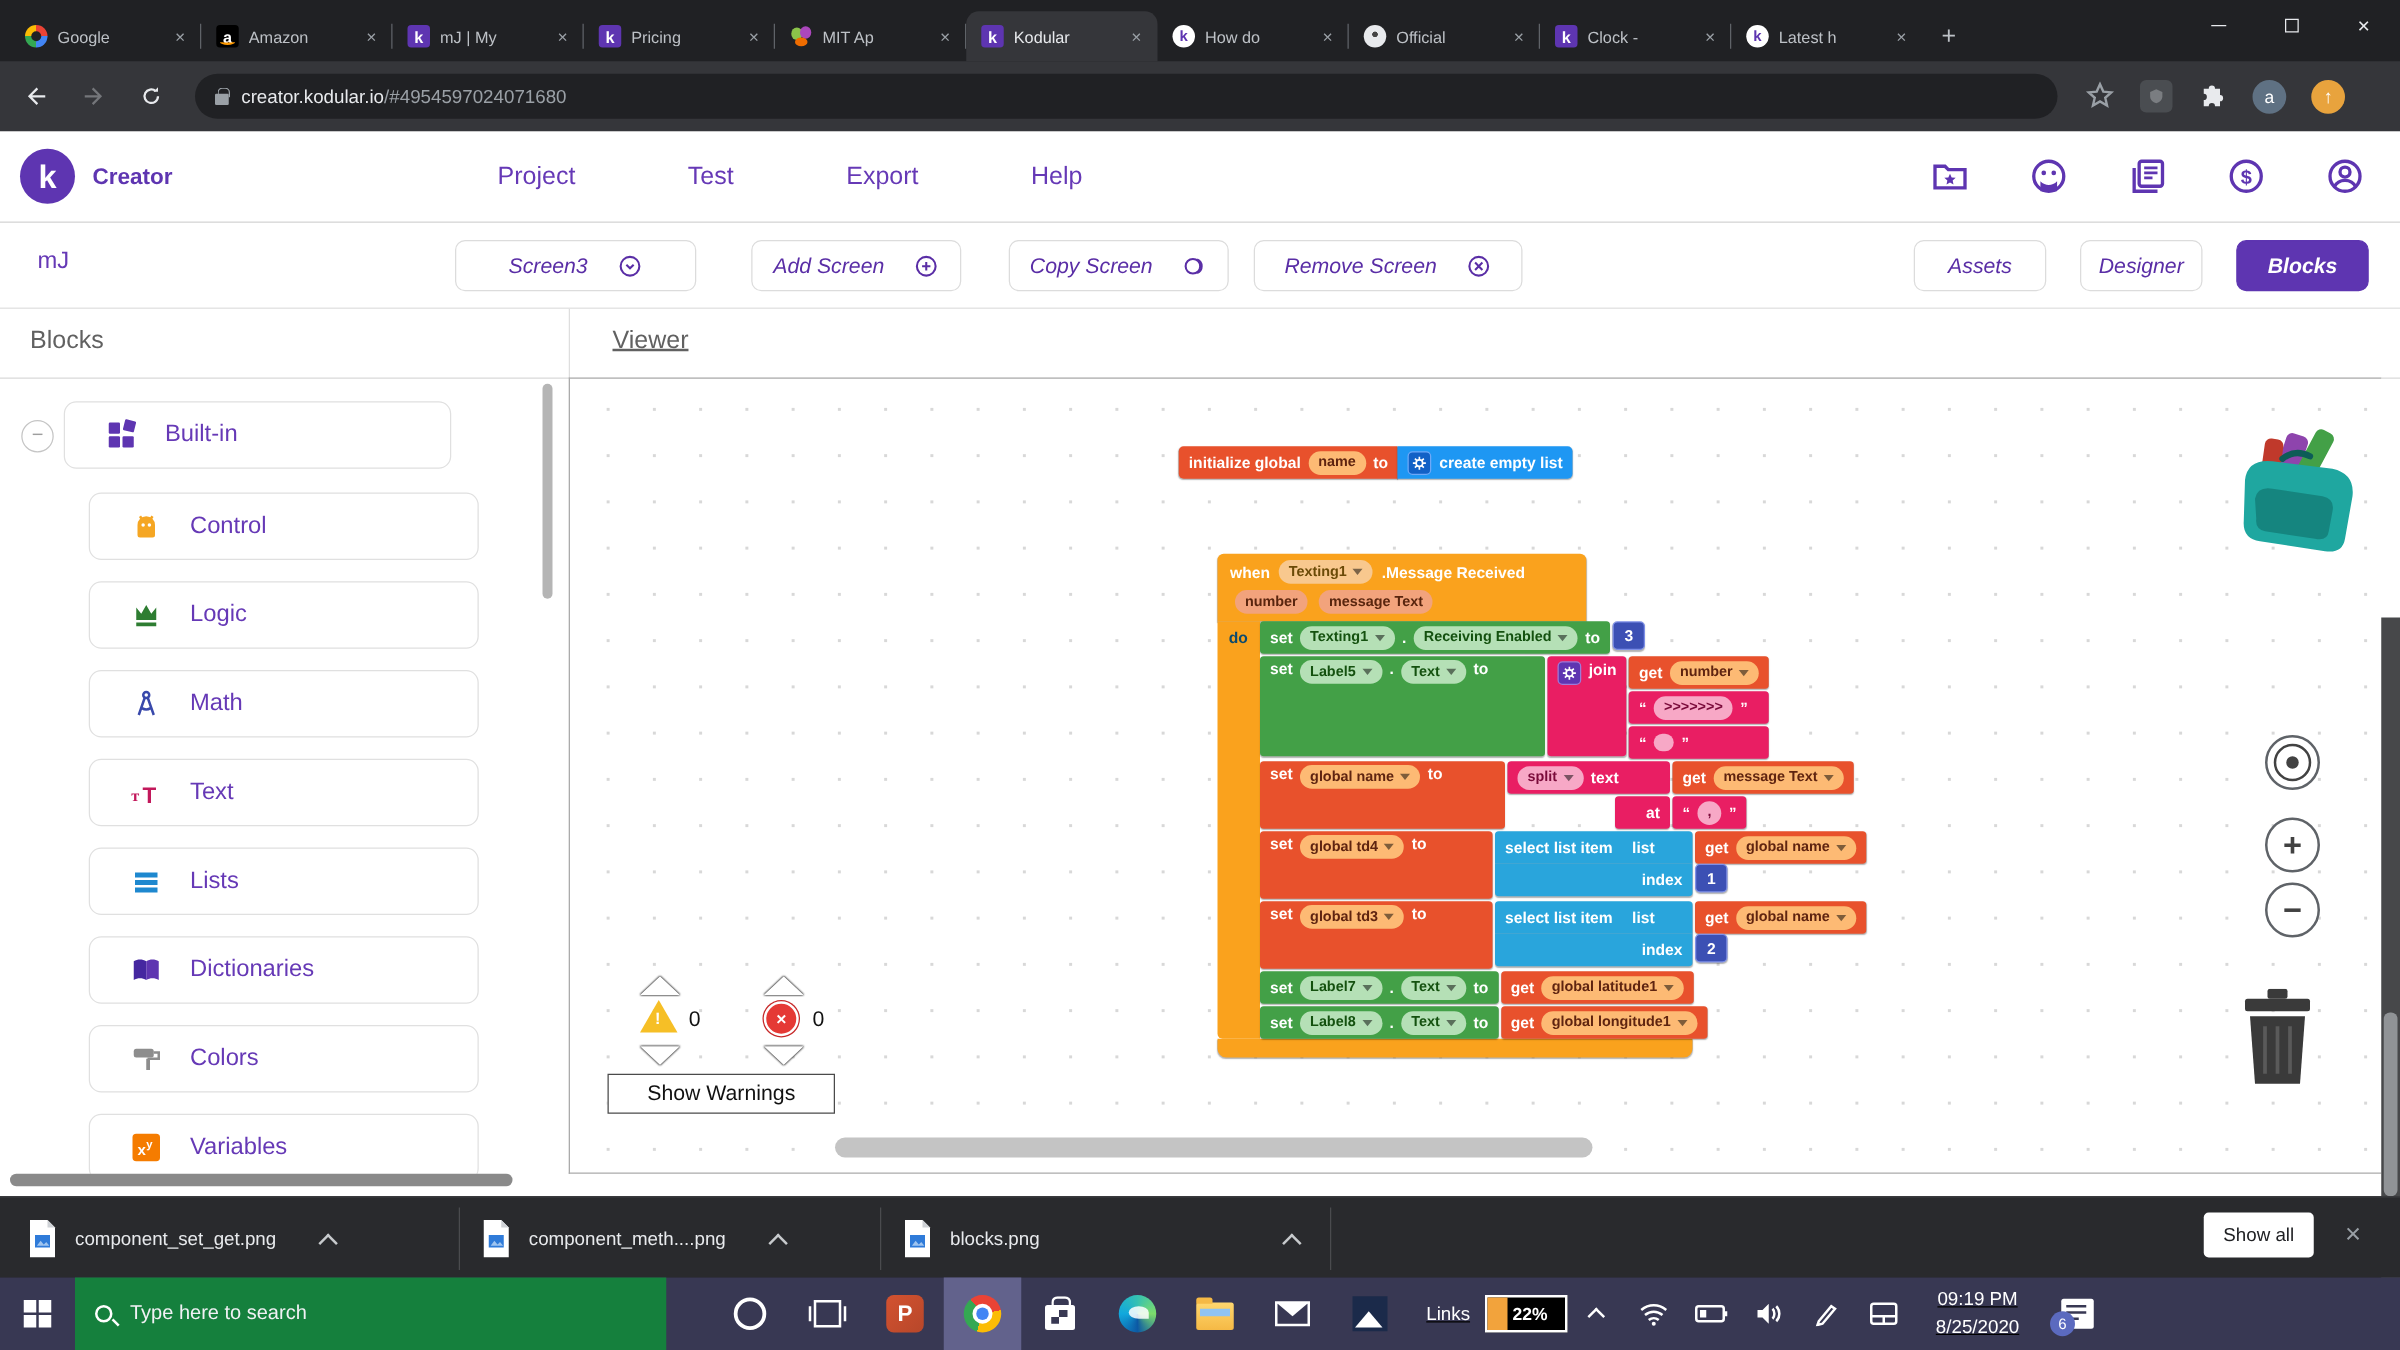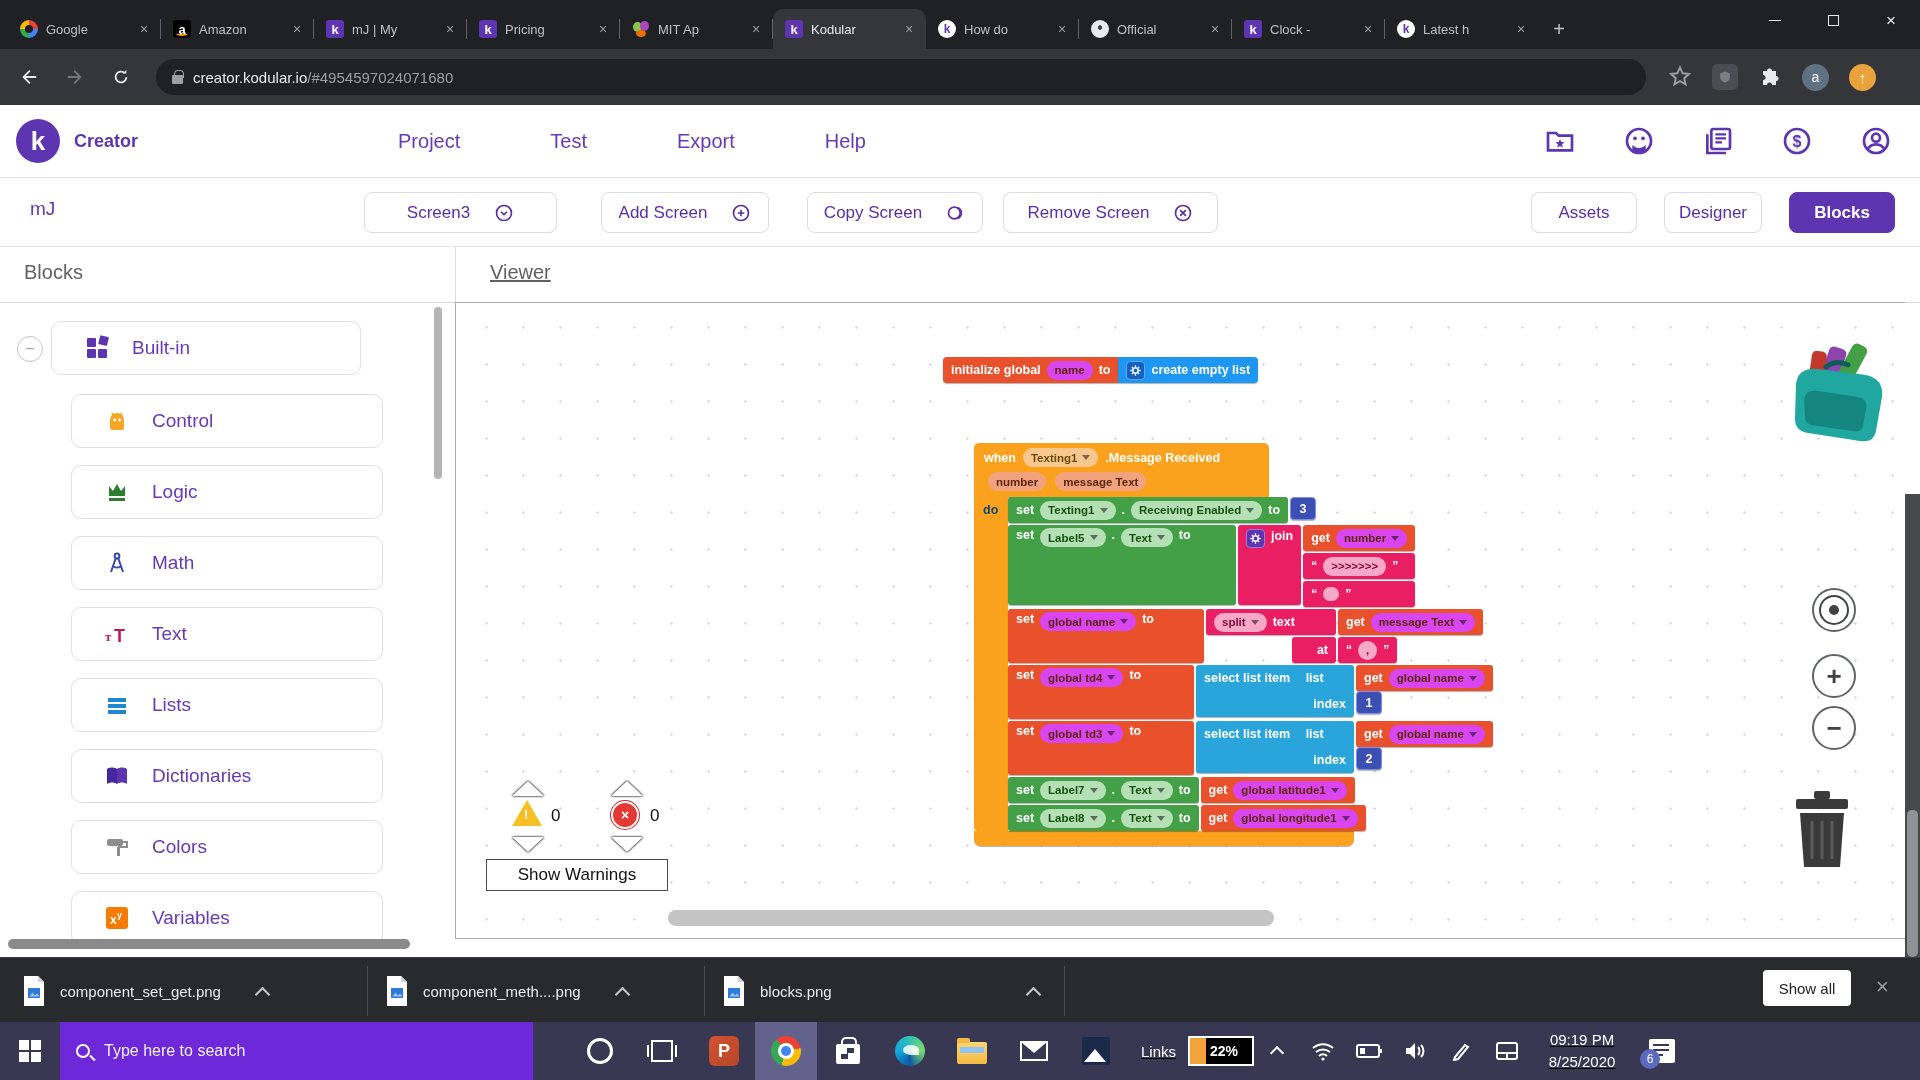--- a/index.html
+++ b/index.html
@@ -56,21 +56,21 @@
   .klogo { width:44px; height:44px; border-radius:50%; background:#5e35b1; color:#fff; font-size:26px; font-weight:bold; display:flex; align-items:center; justify-content:center; margin-left:16px; }
   .brand { color:#5e35b1; font-size:18px; font-weight:bold; margin-left:14px; }
   .kmenu { display:flex; gap:90px; margin-left:260px; }
   .kmenu span { color:#6639b6; font-size:20px; }
   .kh-icons { position:absolute; right:28px; display:flex; gap:47px; align-items:center; }
   .kh-icons svg { width:32px; height:32px; }
 
   
   .ktoolbar { position:absolute; left:0; top:178px; width:1920px; height:69px; background:#fff; border-bottom:1px solid #e4e4e4; }
   .projname { position:absolute; left:30px; top:20px; color:#6639b6; font-size:19px; }
-  .tbtn { position:absolute; top:14px; height:41px; border:1.5px solid #dcdcdc; border-radius:8px; background:#fff; color:#5a2ea6; font-size:17px; display:flex; align-items:center; justify-content:center; gap:24px; }
+  .tbtn { position:absolute; top:14px; height:41px; border:1.5px solid #dcdcdc; border-radius:8px; background:#fff; color:#5a2ea6; font-size:17px; display:flex; align-items:center; justify-content:center; gap:24px;font-style:italic; }
   .tbtn svg { width:20px; height:20px; }
   .tbtn.filled { background:#5e35b1; color:#fff; border-color:#5e35b1; font-weight:bold; }
 
   
   .content { position:absolute; left:0; top:247px; width:1920px; height:710px; background:#fff; }
   .content .toprule { position:absolute; left:0; top:55px; width:1920px; height:1px; background:#d9d9d9; }
   .paneltitle { position:absolute; top:14px; font-size:20px; color:#616161; }
   .vdivider { position:absolute; left:455px; top:0; width:1px; height:692px; background:#dedede; }
 
   
@@ -86,21 +86,21 @@
   .canvas { position:absolute; left:455px; top:55px; width:1450px; height:637px; background:#fff; border:1px solid #ababab; border-right:none; overflow:hidden;
     background-image:radial-gradient(circle, #d8d8d8 1.3px, transparent 1.4px); background-size:37px 37px; background-position:12px 6px; }
 
   
   .blk { display:inline-flex; align-items:center; gap:6px; padding:0 8px; height:26px; color:#fff; font-weight:bold; font-size:12.5px; white-space:nowrap; border-radius:3px; box-shadow:0 1px 1px rgba(0,0,0,.3); }
   .oval { display:inline-flex; align-items:center; gap:5px; padding:0 8px; height:19px; border-radius:10px; font-size:11.5px; font-weight:bold; }
   .dd { width:0; height:0; border-left:4px solid transparent; border-right:4px solid transparent; border-top:5px solid rgba(0,0,0,.5); }
   .g  { background:#43a047; }
   .ovg{ background:#b5e0b6; color:#14510f; }
   .or { background:#e8512c; }
-  .ovo{ background:#d946ef; color:#5f2410; }
+  .ovo{ background:#fdba74; color:#5f2410; }
   .pk { background:#e91e63; }
   .ovp{ background:#f7a8c6; color:#7a0b3a; }
   .bl { background:#29a5dc; }
   .num{ display:inline-flex; align-items:center; justify-content:center; min-width:26px; height:23px; background:#3c50b4; border:1.5px solid #7d8fe8; border-radius:4px; color:#fff; font-weight:bold; font-size:12.5px; box-shadow:0 1px 1px rgba(0,0,0,.3); }
   .gearsq { width:19px; height:19px; border-radius:4px; display:flex; align-items:center; justify-content:center; flex:none; }
   .gearsq.blue { background:#1261c6; border:1.5px solid #6ea8f7; }
   .gearsq.purple { background:#5e35b1; border:1.5px solid #9b7bd9; }
   .gearsq svg { width:13px; height:13px; }
 
   .initblock { position:absolute; left:487px; top:54px; display:flex; }
@@ -148,21 +148,21 @@
   .dl-sep { position:absolute; top:8px; width:1px; height:50px; background:#4a4b4e; }
   .chev { width:11px; height:11px; border-left:2px solid #c7cacd; border-top:2px solid #c7cacd; transform:rotate(45deg); margin:6px 0 0 22px; }
   .showall { position:absolute; left:1763px; top:12px; width:88px; height:36px; background:#fff; border-radius:4px; color:#202124; font-size:15px; display:flex; align-items:center; justify-content:center; }
   .dl-close { position:absolute; left:1876px; top:16px; color:#9aa0a6; font-size:22px; }
 
   
   .taskbar { position:absolute; left:0; top:1022px; width:1920px; height:58px; background:#383853; display:flex; align-items:center; }
   .startbtn { width:60px; height:58px; display:flex; align-items:center; justify-content:center; }
   .winlogo { display:grid; grid-template-columns:10px 10px; grid-template-rows:10px 10px; gap:2px; }
   .winlogo i { background:#fff; }
-  .searchbox { width:473px; height:58px; background:#6d28d9; display:flex; align-items:center; gap:14px; padding-left:16px; }
+  .searchbox { width:473px; height:58px; background:#15803d; display:flex; align-items:center; gap:14px; padding-left:16px; }
   .mag { width:14px; height:14px; border:2px solid #fff; border-radius:50%; position:relative; flex:none; }
   .mag::after { content:""; position:absolute; left:11px; top:11px; width:7px; height:2px; background:#fff; transform:rotate(45deg); }
   .searchbox input { background:transparent; border:none; outline:none; color:#fff; font-size:16px; width:380px; font-family:"Liberation Sans",sans-serif; }
   .searchbox input::placeholder { color:#f1f1f5; }
   .tk-ic { width:62px; height:58px; display:flex; align-items:center; justify-content:center; }
   .tk-ic.hl { background:#62628c; }
   .cortana { width:26px; height:26px; border:3px solid #fff; border-radius:50%; }
   .taskview { width:22px; height:22px; border:2px solid #fff; position:relative; }
   .taskview::before { content:""; position:absolute; left:-6px; top:3px; height:12px; border-left:2px solid #fff; }
   .taskview::after { content:""; position:absolute; right:-6px; top:3px; height:12px; border-right:2px solid #fff; }

